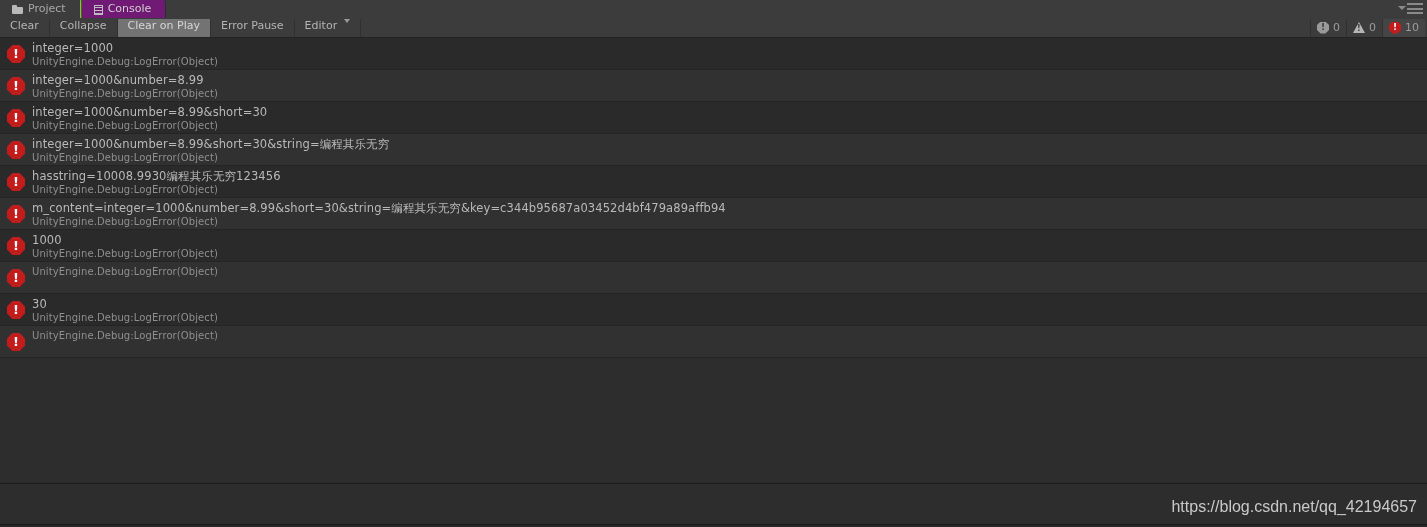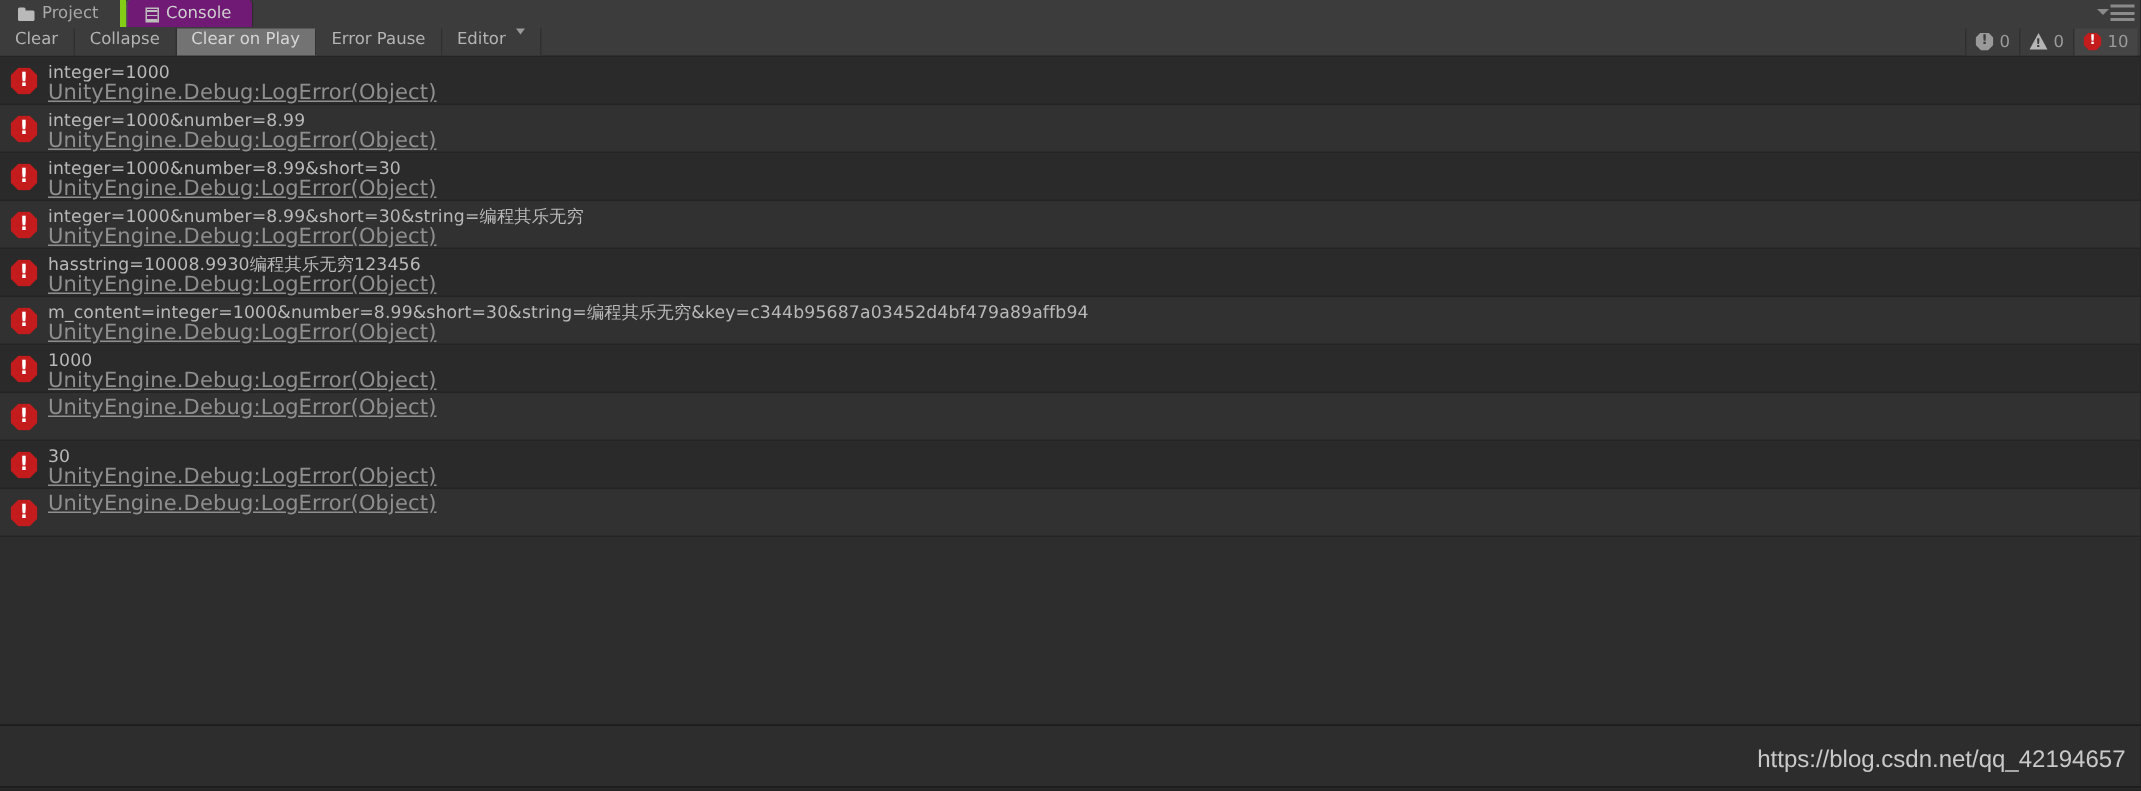--- a/index.html
+++ b/index.html
@@ -15,21 +15,21 @@
   .tabbar{
     position:absolute; left:0; top:0; width:1427px; height:18px;
     background:#3c3c3c;
     display:flex; align-items:flex-end;
   }
   .tab{
     height:18px; display:flex; align-items:center; gap:5px;
     padding:0 14px 0 12px;
     font-size:11px; line-height:18px;
     color:#a8a8a8;
-    border-right:4px solid #84cc16;
+    border-right:1px solid #84cc16;
     user-select:none;
   }
   .tab.inactive{ background:#3c3c3c; }
   .tab.active{
     background:#701a75;
     color:#cfcfcf;
     border-top-left-radius:3px; border-top-right-radius:3px;
     border-left:1px solid #555; border-right:1px solid #2d2d2d;margin-top:33px;
   }
   .tab-icon{ display:inline-block; width:11px; height:11px; position:relative; flex:none; }
@@ -146,22 +146,22 @@
   }
   .row-icon .bang{
     color:#fff; font-size:13px; line-height:13px; font-weight:bold;
     margin-top:-1px;
   }
   .log-msg{
     font-size:11.5px; line-height:14px; color:#b9b9b9;
     white-space:pre; letter-spacing:0.1px;
   }
   .log-stack{
-    font-size:14px; line-height:14px; color:#8f8f8f;
-    white-space:pre; letter-spacing:0.1px;text-decoration:underline;
+    font-size:10px; line-height:14px; color:#8f8f8f;
+    white-space:pre; letter-spacing:0.1px;
   }
 
   
   .detail{
     position:absolute; left:0; top:483px; width:1427px; height:41px;
     background:#2d2d2d; border-top:1px solid #1b1b1b;
   }
   .statusbar{
     position:absolute; left:0; top:524px; width:1427px; height:3px;
     background:#272727; border-top:1px solid #1b1b1b;

